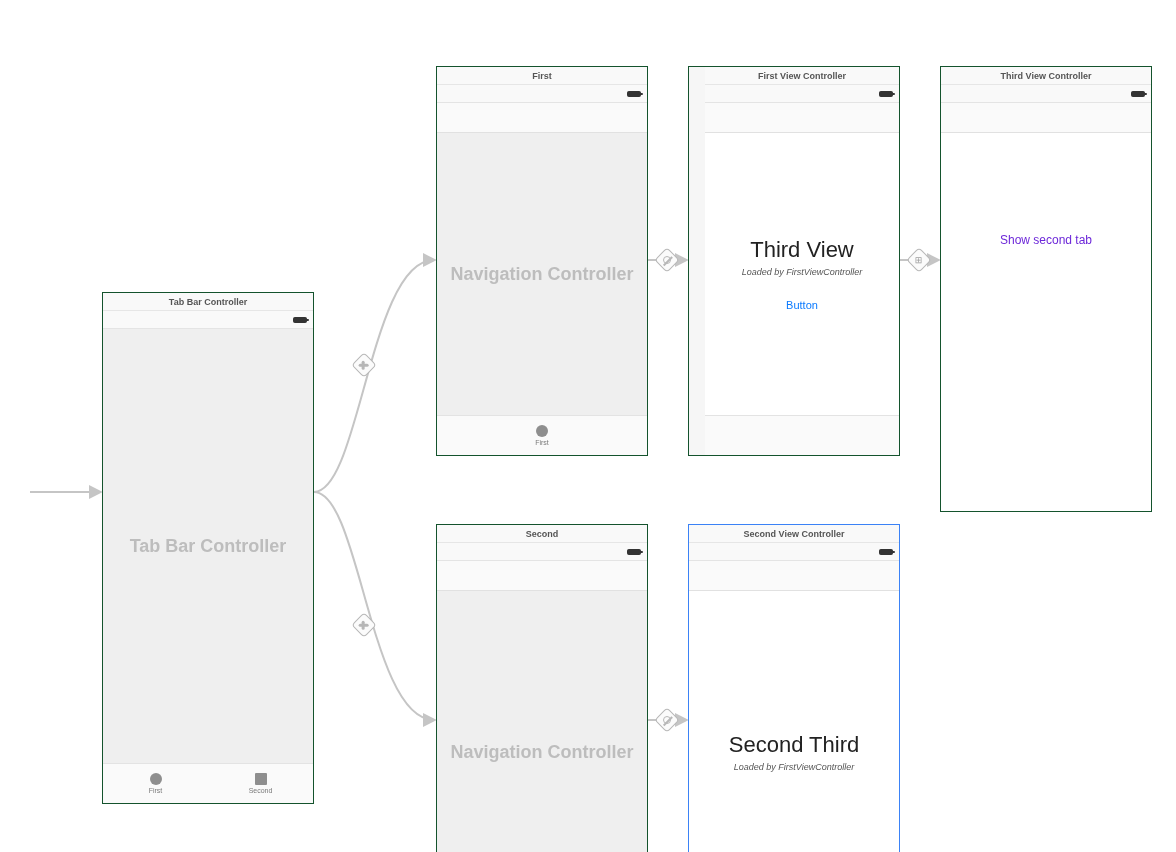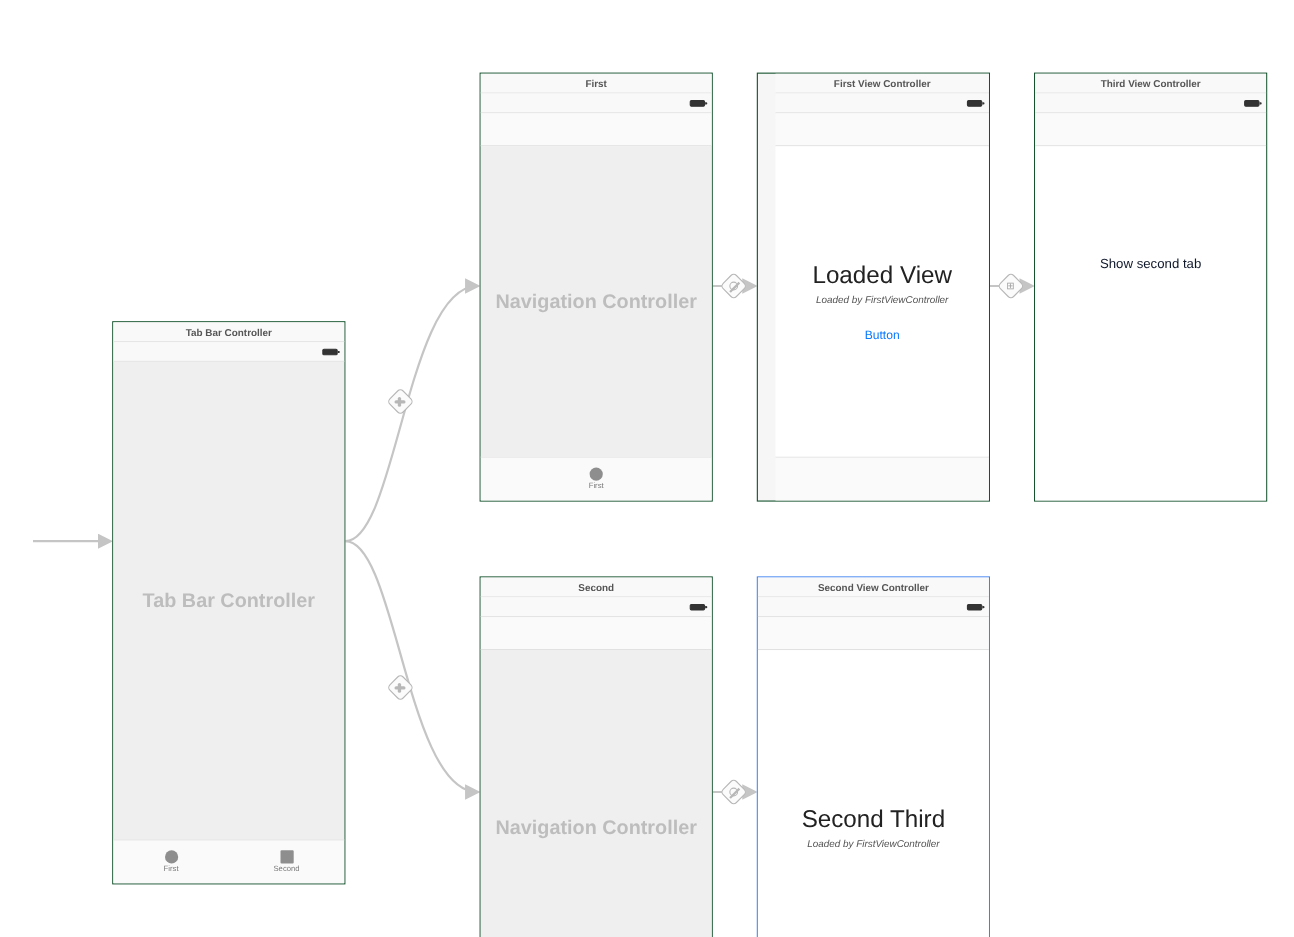--- a/index.html
+++ b/index.html
@@ -123,21 +123,21 @@
     margin-top: 4px;
     font-style: italic;
   }
   .ios-button {
     color: #0a7aff;
     font-size: 11px;
     margin-top: 22px;
     text-align: center;
   }
   .ios-link {
-    color: #0f172a;
+    color: #6d28d9;
     font-size: 12px;
     text-align: left;
   }
 
   
   svg.connectors {
     position: absolute;
     inset: 0;
     width: 1176px;
     height: 852px;
@@ -173,21 +173,21 @@
   }
   .segue-badge.root .inner::after{
     content:""; position:absolute; left:3px; top:-2px; width:1.5px; height:12px; background:#b7b7b7; transform:rotate(45deg);
   }
   .segue-badge.show .inner { transform: rotate(-45deg); font-size:9px; color:#a0a0a0; line-height:1;}
 
   
   #scene-tabbar   { left: 102px;  top: 292px; height: 512px; }
   #scene-nav1     { left: 436px;  top: 66px;  height: 390px; }
   #scene-firstvc  { left: 688px;  top: 66px;  height: 390px; padding-left: 16px; }
-  #scene-thirdvc  { left: 940px;  top: 66px;  height: 390px; }
+  #scene-thirdvc  { left: 940px;  top: 66px;  height: 446px; }
   #scene-nav2     { left: 436px;  top: 524px; height: 390px; } 
   #scene-secondvc { left: 688px;  top: 524px; height: 390px; }
 
 </style>
 </head>
 <body>
 
 <div class="canvas">
 
   <svg class="connectors">
@@ -263,21 +263,21 @@
     </div>
   </div>
 
   <div id="scene-firstvc" class="scene">
     <div class="scene-title-bar">First View Controller</div>
     <div class="scene-status-bar">
       <div class="battery-icon"></div>
     </div>
     <div class="scene-nav-bar"></div>
     <div class="scene-body white">
-      <div class="view-title">Loaded View</div>
+      <div class="view-title">Third View</div>
       <div class="view-subtitle">Loaded by FirstViewController</div>
       <div class="ios-button">Button</div>
     </div>
     <div class="tab-bar"></div>
   </div>
 
   <div id="scene-thirdvc" class="scene">
     <div class="scene-title-bar">Third View Controller</div>
     <div class="scene-status-bar">
       <div class="battery-icon"></div>

